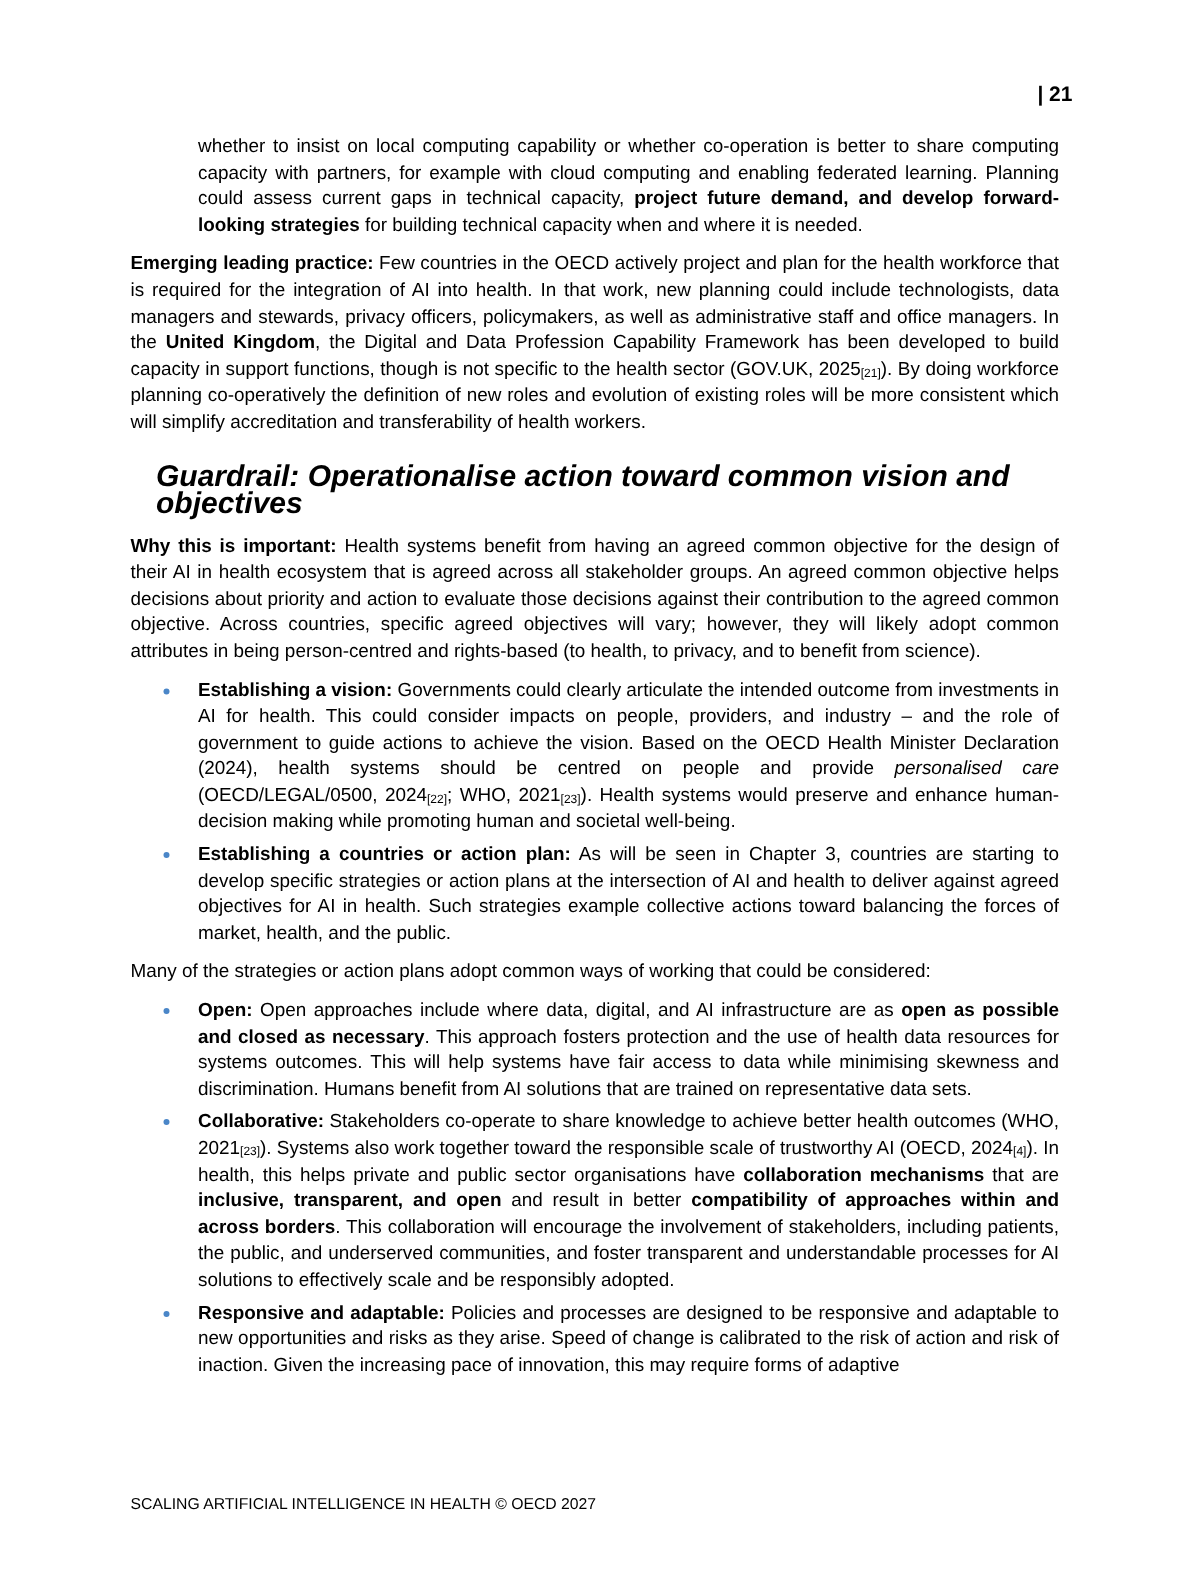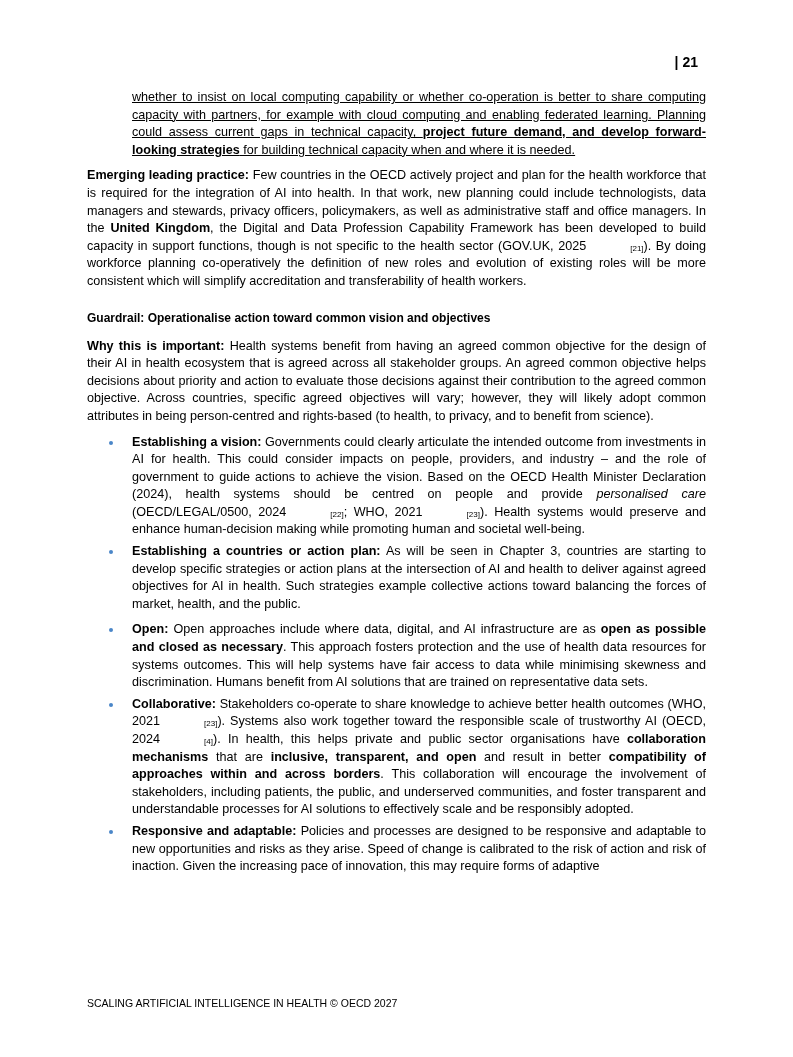--- a/index.html
+++ b/index.html
@@ -2,46 +2,46 @@
 <html><head>
   <meta charset="utf-8">
   <style>
     html, body { margin: 0; padding: 0; background: #ffffff; }
     body {
       width: 793px; height: 1057px; position: relative; overflow: hidden;
       font-family: "Liberation Sans", sans-serif;
       color: #000000;
     }
     .page-number {
-      position: absolute; top: 54px; right: 95px;
+      position: absolute; top: 54px; right: 78px;
       font-size: 14px; font-weight: bold;
     }
     .content {
       position: absolute; top: 89px; left: 87px; width: 619px;
       font-size: 12.6px; line-height: 17.6px;
     }
     p { margin: 0 0 8px 0; text-align: justify; }
-    .indent { padding-left: 45px; text-decoration: underline; }
+    .indent { padding-left: 45px; }
     h3 {
-      font-size: 12px; font-weight: bold; 
-      margin: 18px 0 11px 0; line-height: 18px;
+      font-size: 20px; font-weight: bold; font-style: italic;
+      margin: 18px 0 11px 17px; line-height: 18px;
     }
     ul { list-style: none; margin: 0 0 8px 0; padding: 0; }
     li {
       position: relative; padding-left: 45px; margin-bottom: 4px;
       text-align: justify;
     }
     li .bullet {
       position: absolute; left: 22px; top: 7px;
       width: 4px; height: 4px; border-radius: 50%;
       background: #4a86c8;
     }
     b { font-weight: bold; }
     i { }
-    sub { font-size: 8px; vertical-align: -1px; line-height: 0; margin-left: 44px; }
+    sub { font-size: 8px; vertical-align: -1px; line-height: 0; }
     .footer {
       position: absolute; top: 997px; left: 87px;
       font-size: 10.5px; color: #000;
     }
   </style>
 </head>
 <body>
 
 <div class="page-number">| 21</div>
 
@@ -60,20 +60,21 @@
     <li>
       <span class="bullet"></span>
       <b>Establishing a vision:</b><span> Governments could clearly articulate the intended outcome from investments in AI for health. This could consider impacts on people, providers, and industry – and the role of government to guide actions to achieve the vision. Based on the OECD Health Minister Declaration (2024), health systems should be centred on people and provide </span><i>personalised care</i><span> (OECD/LEGAL/0500, 2024</span><sub>[22]</sub><span>; WHO, 2021</span><sub>[23]</sub><span>). Health systems would preserve and enhance human-decision making while promoting human and societal well-being.</span>
     </li>
     <li>
       <span class="bullet"></span>
       <b>Establishing a countries or action plan:</b><span> As will be seen in Chapter 3, countries are starting to develop specific strategies or action plans at the intersection of AI and health to deliver against agreed objectives for AI in health. Such strategies example collective actions toward balancing the forces of market, health, and the public.</span>
     </li>
   </ul>
 
+  <p>Many of the strategies or action plans adopt common ways of working that could be considered:</p>
 
   <ul>
     <li>
       <span class="bullet"></span>
       <b>Open:</b><span> Open approaches include where data, digital, and AI infrastructure are as </span><b>open as possible and closed as necessary</b><span>. This approach fosters protection and the use of health data resources for systems outcomes. This will help systems have fair access to data while minimising skewness and discrimination. Humans benefit from AI solutions that are trained on representative data sets.</span>
     </li>
     <li>
       <span class="bullet"></span>
       <b>Collaborative:</b><span> Stakeholders co-operate to share knowledge to achieve better health outcomes (WHO, 2021</span><sub>[23]</sub><span>). Systems also work together toward the responsible scale of trustworthy AI (OECD, 2024</span><sub>[4]</sub><span>). In health, this helps private and public sector organisations have </span><b>collaboration mechanisms</b><span> that are </span><b>inclusive, transparent, and open</b><span> and result in better </span><b>compatibility of approaches within and across borders</b><span>. This collaboration will encourage the involvement of stakeholders, including patients, the public, and underserved communities, and foster transparent and understandable processes for AI solutions to effectively scale and be responsibly adopted.</span>
     </li>

